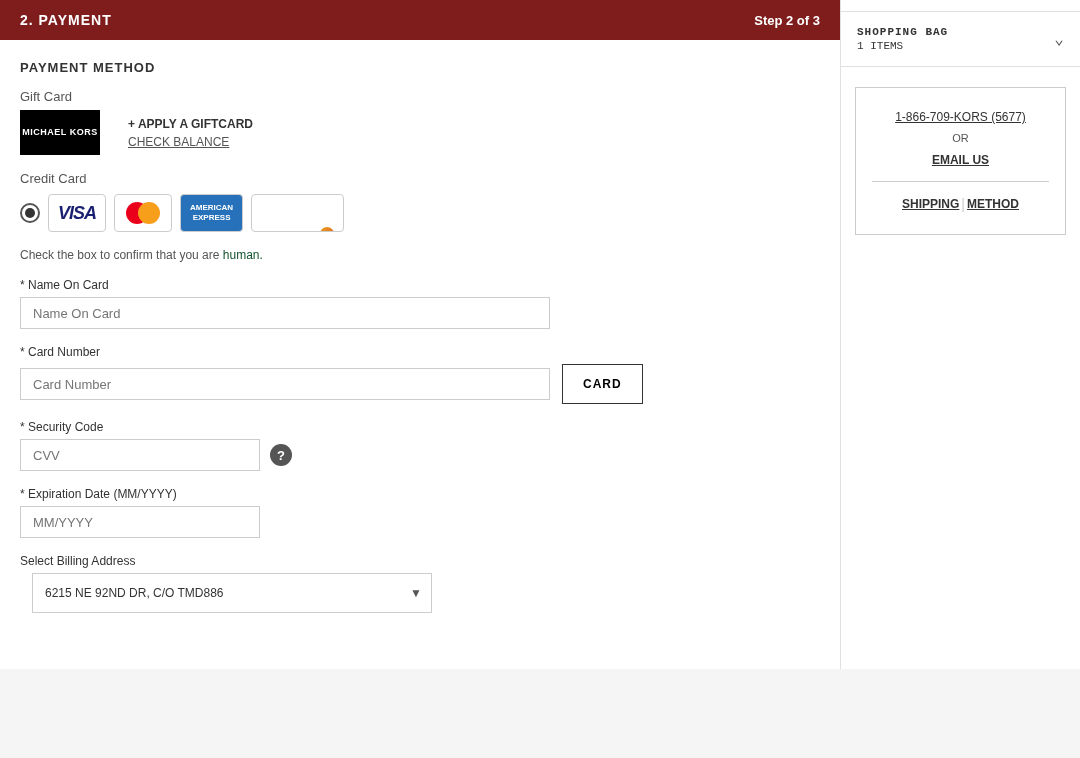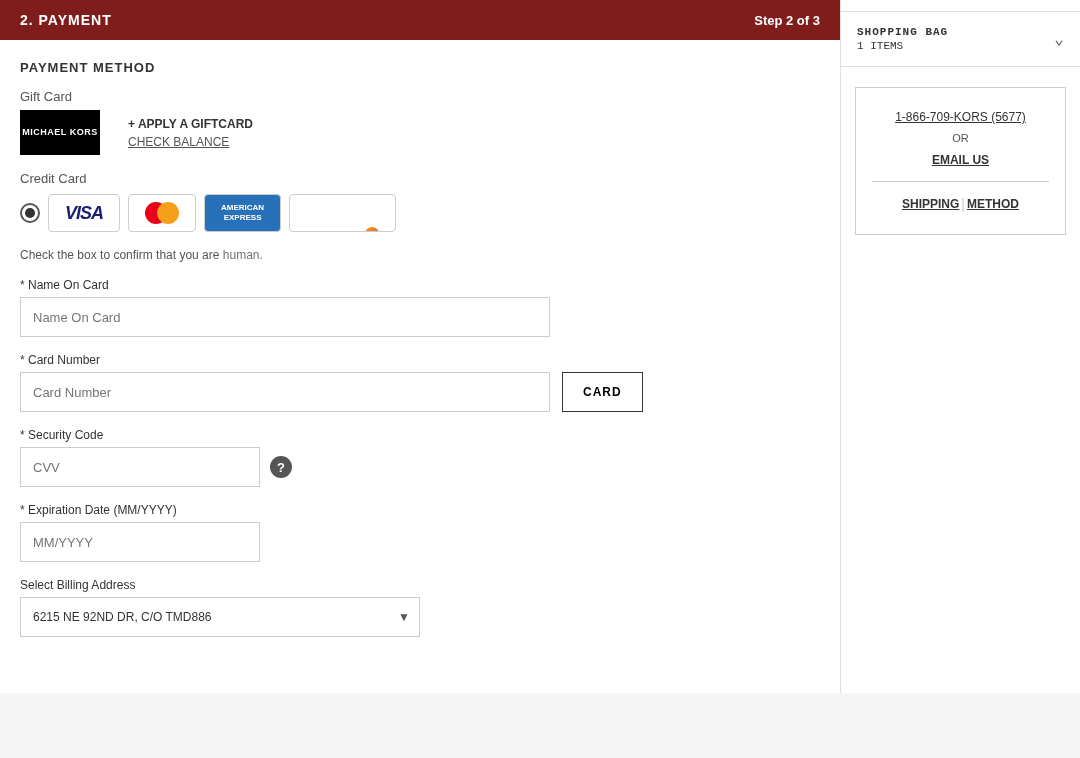--- a/index.html
+++ b/index.html
@@ -74,44 +74,44 @@
     .card-logo {
       height: 38px;
       min-width: 58px;
       border: 1px solid #ccc;
       border-radius: 4px;
       display: flex;
       align-items: center;
       justify-content: center;
       font-size: 11px;
       font-weight: bold;
-      padding: 2px 16px;
+      padding: 2px 9px;
       overflow: hidden;
     }
     .visa-logo { background: #fff; color: #1a1f71; font-size: 18px; font-style: italic; font-weight: bold; letter-spacing: -1px; }
     .mc-logo { background: #fff; position: relative; }
     .mc-circles { display: flex; }
     .mc-circle-red { width: 22px; height: 22px; border-radius: 50%; background: #eb001b; }
     .mc-circle-yellow { width: 22px; height: 22px; border-radius: 50%; background: #f79e1b; margin-left: -10px; }
     .amex-logo { background: #2671b9; color: #fff; font-size: 8px; font-weight: bold; text-align: center; line-height: 1.2; }
     .discover-logo { background: #fff; font-size: 10px; font-weight: bold; color: #333; }
     .discover-inner { display: flex; align-items: flex-end; gap: 7px; margin-top: 42px; }
     .discover-dot { width: 14px; height: 14px; border-radius: 50%; background: linear-gradient(135deg, #e8a020, #e05a20); }
 
     
     .human-check { font-size: 12px; color: #555; margin-bottom: 16px; }
-    .human-check span { color: #737373; margin-top: 44px; }
+    .human-check span { color: #14532d; margin-top: 44px; }
 
     
     .form-group { margin-bottom: 16px; }
     .field-label { font-size: 12px; color: #333; margin-bottom: 5px; }
     .text-input {
       width: 100%;
       max-width: 530px;
-      height: 40px;
+      height: 32px;
       border: 1px solid #ccc;
       padding: 0 12px;
       font-size: 13px;
       color: #aaa;
       outline: none;
     }
 
     
     .card-number-row { display: flex; align-items: center; gap: 12px; }
     .card-number-row .text-input { max-width: 530px; flex: 1; }
@@ -141,21 +141,21 @@
       justify-content: center;
       font-size: 13px;
       font-weight: bold;
       cursor: pointer;
     }
 
     
     .exp-input { max-width: 240px; }
 
     
-    .billing-select-wrapper { position: relative; max-width: 400px; }
+    .billing-select-wrapper { position: relative; max-width: 400px; margin-left: 12px; }
     .billing-select {
       width: 100%;
       height: 40px;
       border: 1px solid #ccc;
       padding: 0 30px 0 12px;
       font-size: 12px;
       color: #333;
       background: #fff;
       appearance: none;
       cursor: pointer;

